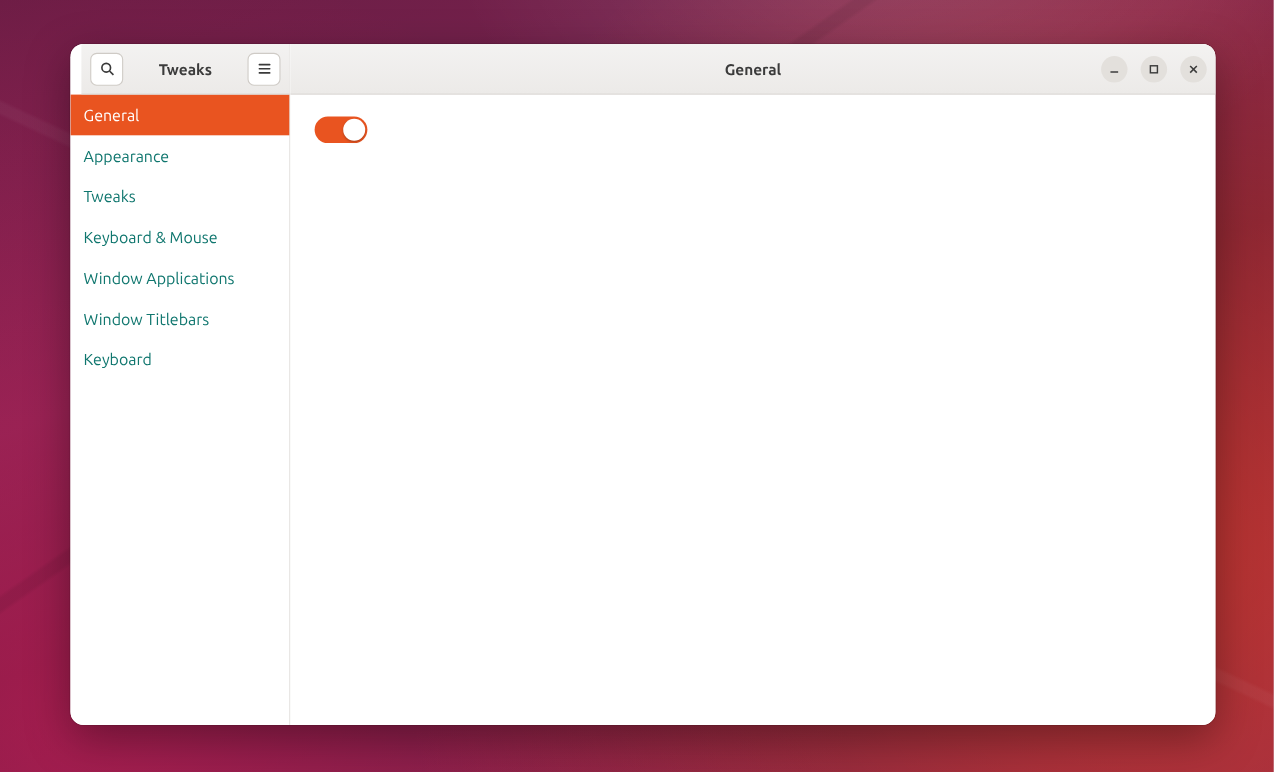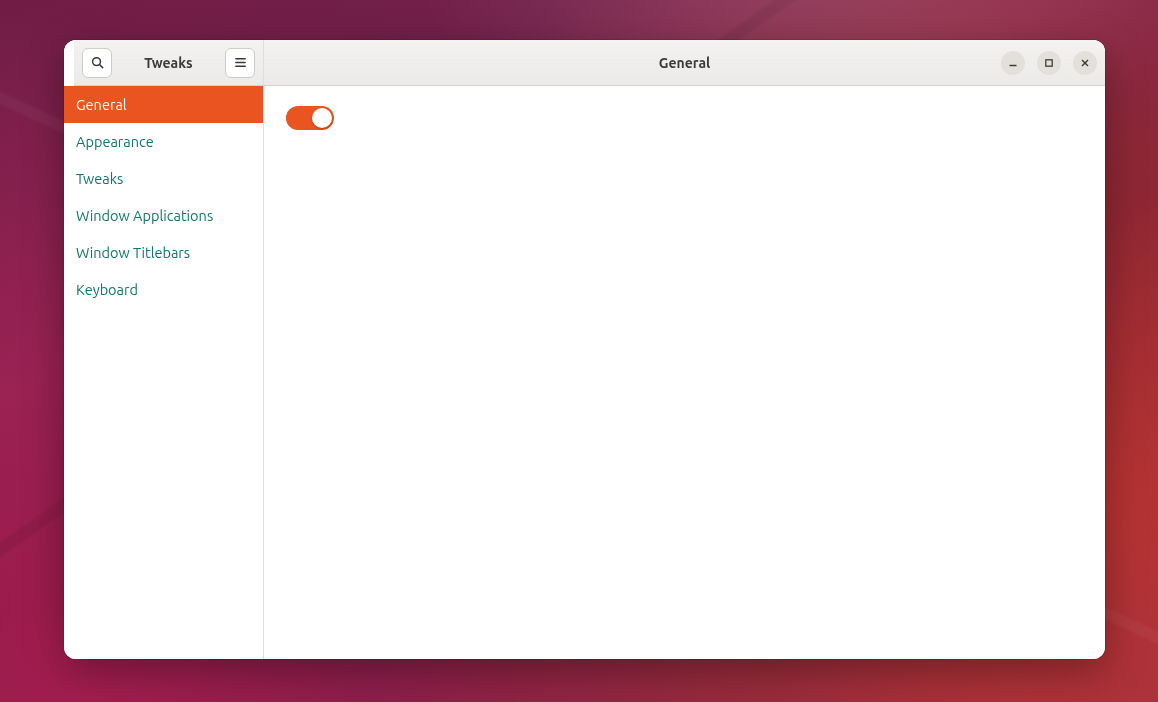--- a/index.html
+++ b/index.html
@@ -181,20 +181,21 @@
               <line x1="3" y1="12" x2="13" y2="12"></line>
             </svg>
           </span>
         </div>
       </div>
 
       <ul class="side-list">
         <li class="side-item active"><span>General</span></li>
         <li class="side-item"><span>Appearance</span></li>
         <li class="side-item"><span>Tweaks</span></li>
+        <li class="side-item"><span>Keyboard &amp; Mouse</span></li>
         <li class="side-item"><span>Window Applications</span></li>
         <li class="side-item"><span>Window Titlebars</span></li>
         <li class="side-item"><span>Keyboard</span></li>
       </ul>
     </div>
 
     <div class="main">
 
       <div class="headerbar hb-right">
         <div class="title">General</div>

